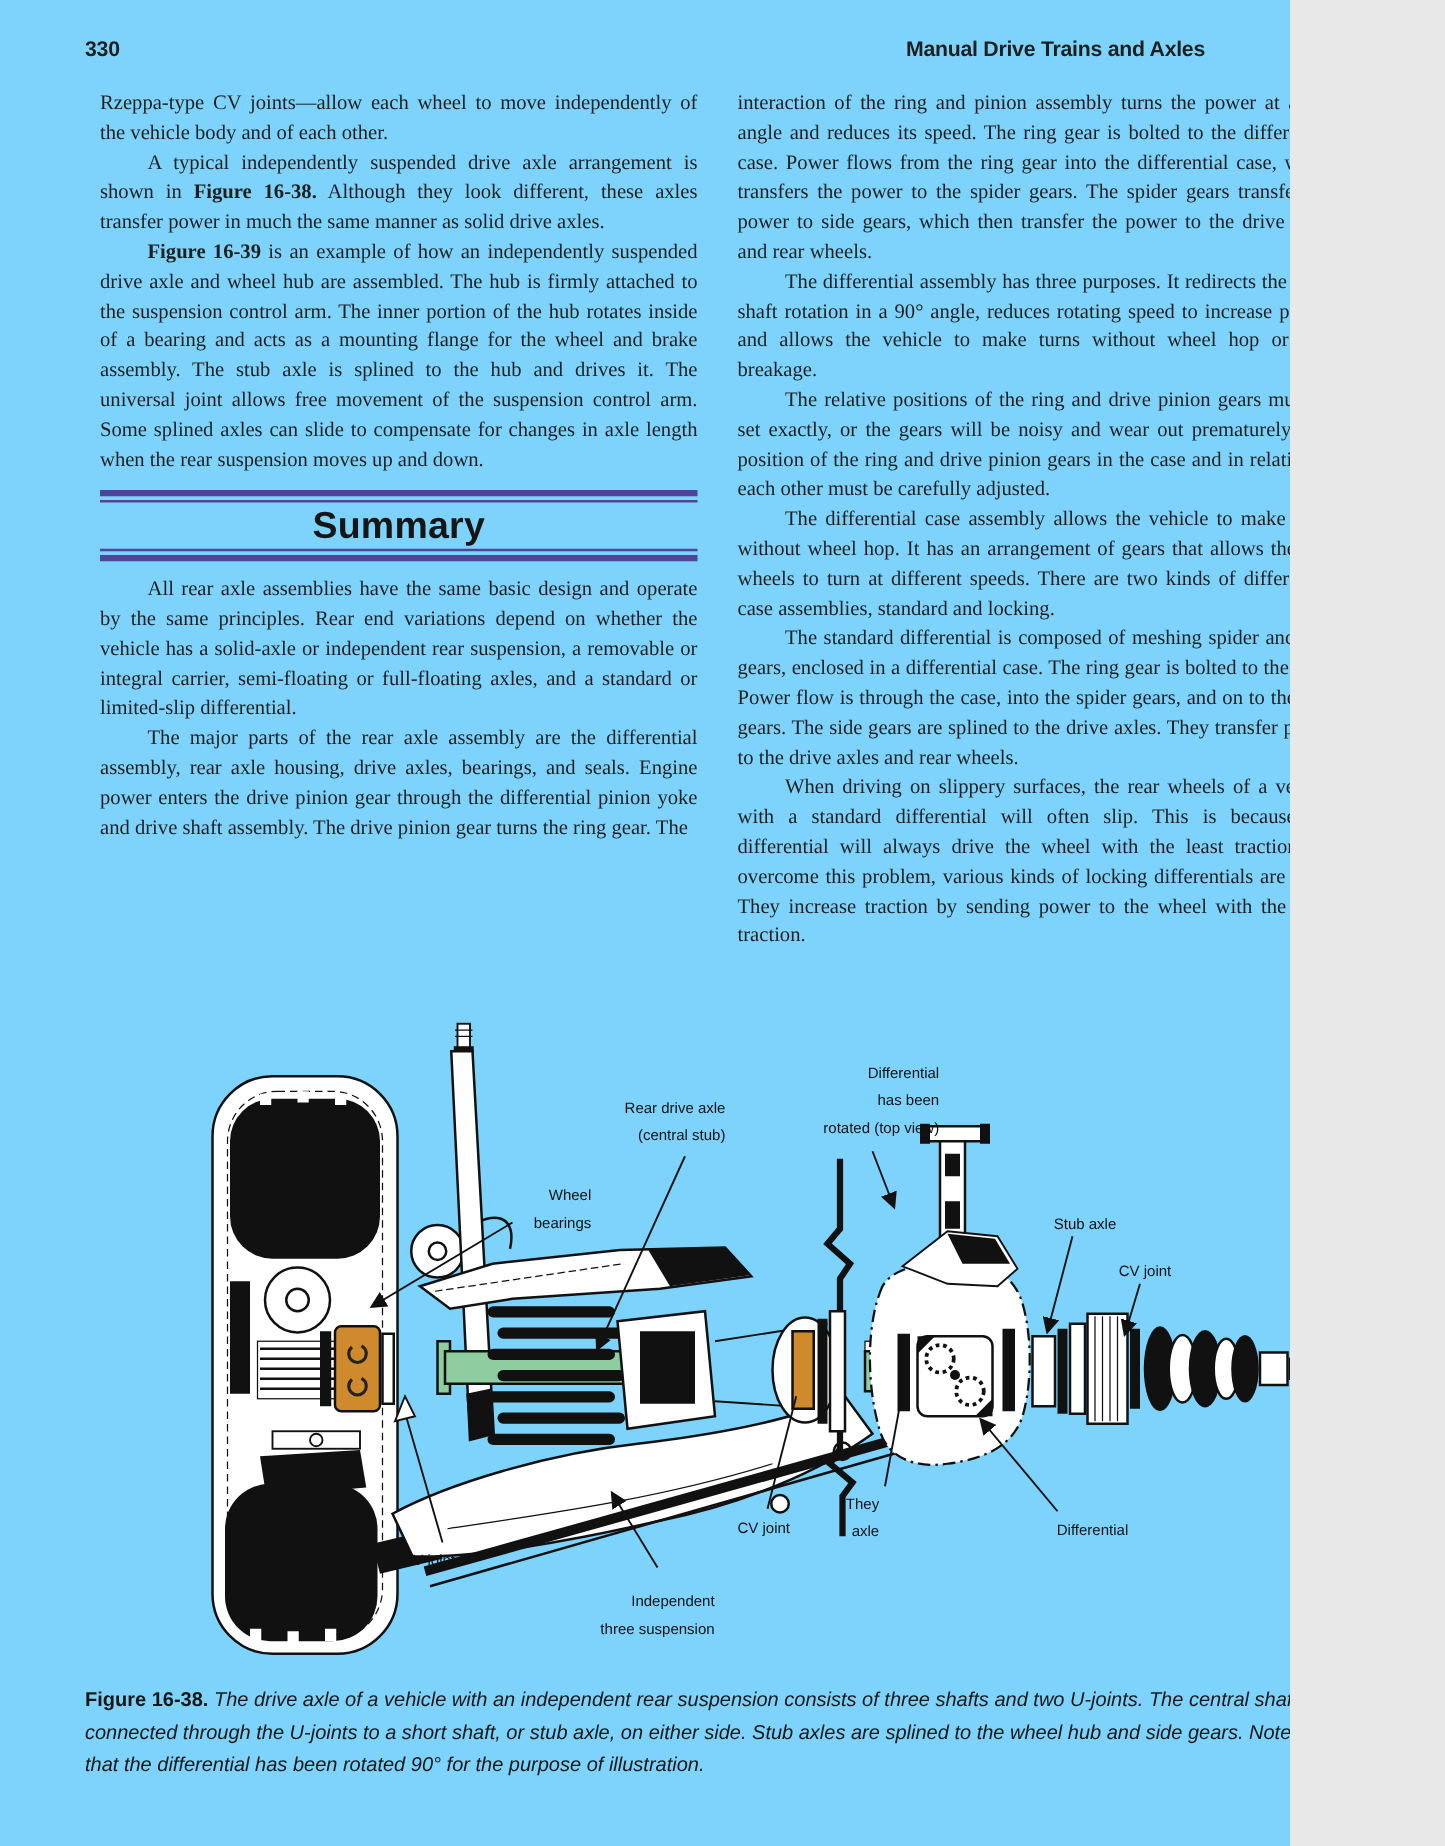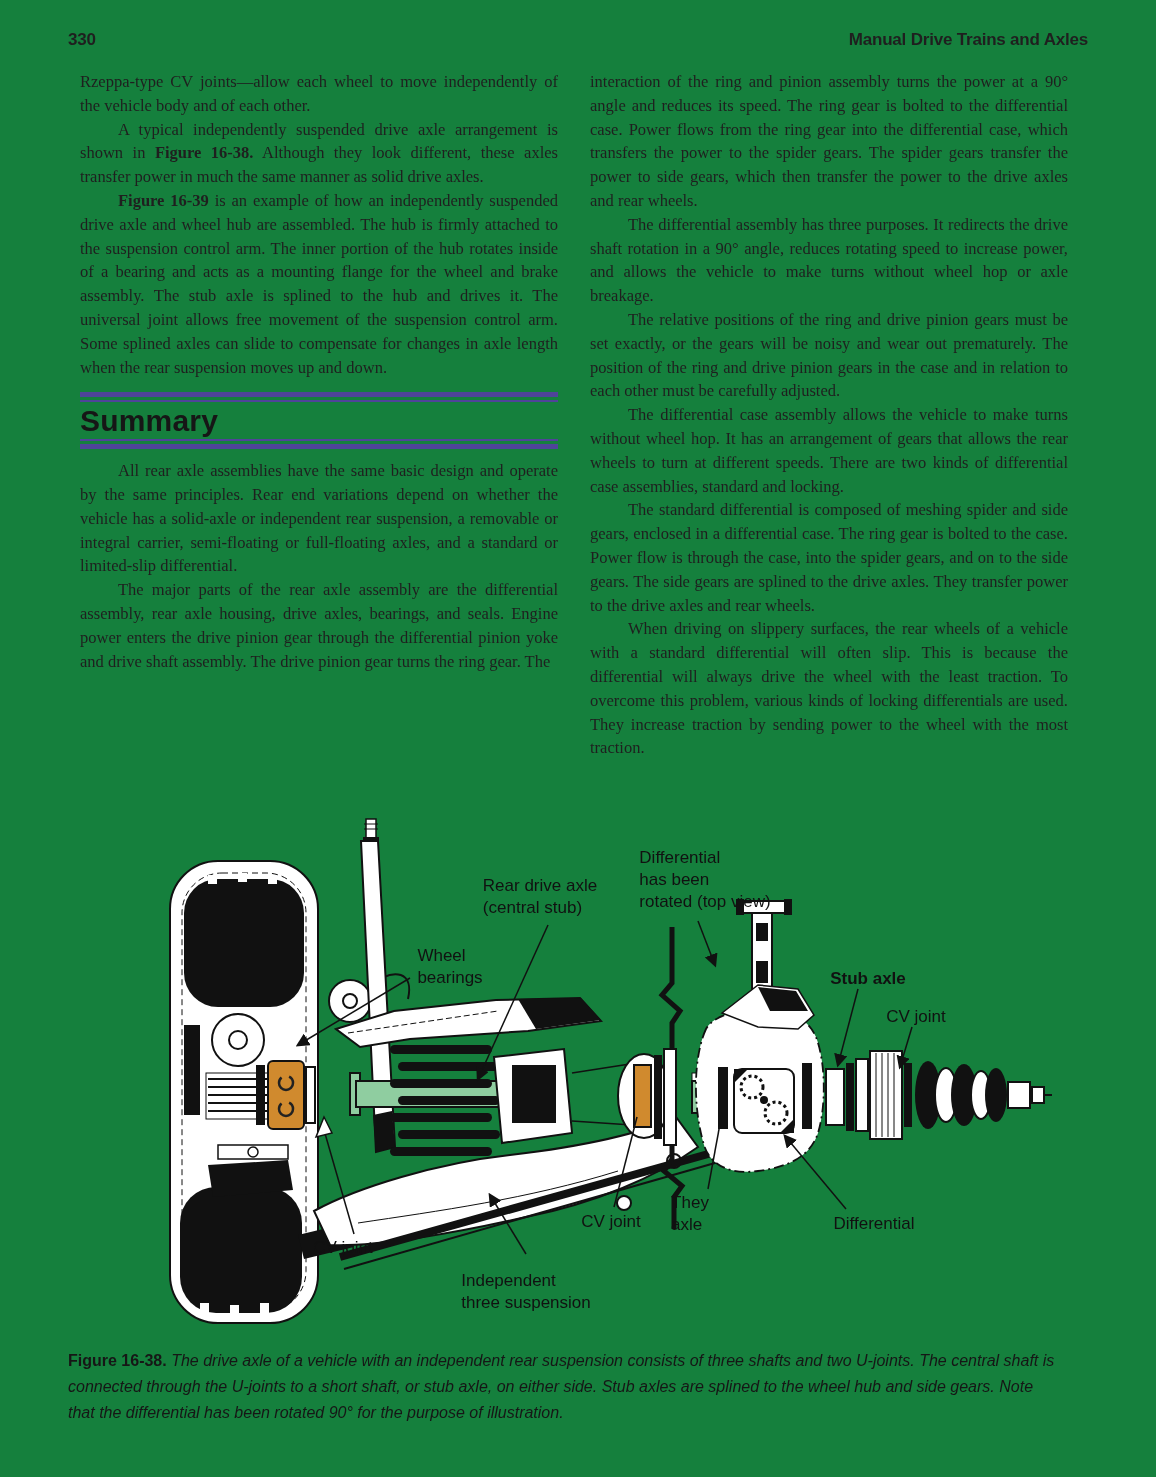--- a/index.html
+++ b/index.html
@@ -1,16 +1,16 @@
 <!DOCTYPE html>
 <html><head>
 <meta charset="utf-8">
 <style>
   html,body{margin:0;padding:0;background:#e8e8e8;}
-  #page{position:relative;width:1156px;height:1477px;background:#15803d;overflow:hidden;
+  #page{position:relative;width:1032px;height:1477px;background:#7dd3fc;overflow:hidden;
         font-family:"Liberation Serif", serif;color:#1f1f1f;}
   
   .running-head{position:absolute;top:30px;left:68px;right:100px;height:24px;
         font-family:"Liberation Sans", sans-serif;font-weight:bold;font-size:17px;letter-spacing:-0.2px;}
   .page-num{position:absolute;left:0;top:0;}
   .head-title{position:absolute;right:-32px;top:0;}
   
   .col{position:absolute;top:70px;width:478px;font-size:16.5px;line-height:23.8px;text-align:justify;margin-left:12px;}
   #col-left{left:68px;height:745px;}
   #col-right{left:578px;height:770px;}
@@ -18,27 +18,27 @@
   .col p.indent{text-indent:38px;}
   .run-bold{font-weight:bold;}
   .run-italic{font-style:italic;}
   
   .summary-block{margin-top:13px;margin-bottom:10px;}
   .rule{background:#4f4499;}
   .rule.thick{height:5px;}
   .rule.thin{height:2px;}
   .rules-top .thick{margin-bottom:3px;}
   .rules-bottom .thin{margin-bottom:3px;}
-  .summary-title{margin:7px 0 6px 0;font-family:"Liberation Sans", sans-serif;
+  .summary-title{margin:7px 0 6px 0;text-align:center;font-family:"Liberation Sans", sans-serif;
         font-weight:bold;font-size:30px;color:#161616;letter-spacing:0.2px;}
   
   #figure{position:absolute;left:58px;top:815px;width:1040px;height:535px;}
   #figure svg{position:absolute;left:0;top:0;}
-  .fig-label{position:absolute;transform:translateX(-50%);text-align:left;white-space:nowrap;
-        font-family:"Liberation Sans", sans-serif;font-size:17px;line-height:22px;color:#111;}
+  .fig-label{position:absolute;transform:translateX(-50%);text-align:right;white-space:nowrap;
+        font-family:"Liberation Sans", sans-serif;font-size:12px;line-height:22px;color:#111;}
   
   #caption{position:absolute;left:68px;top:1348px;width:992px;
         font-family:"Liberation Sans", sans-serif;font-size:16px;line-height:26px;color:#161616;}
   #caption .run-bold{font-weight:bold;font-style:normal;}
   #caption .run-italic{font-style:italic;}
 </style>
 </head>
 <body>
 
 <div id="page">
@@ -246,21 +246,21 @@
     </div>
     <div class="fig-label" style="left:647px;top:32px;">
       <div>Differential</div>
       <div>has been</div>
       <div>rotated (top view)</div>
     </div>
     <div class="fig-label" style="left:392px;top:130px;">
       <div>Wheel</div>
       <div>bearings</div>
     </div>
-    <div class="fig-label" style="left:810px;top:153px;font-weight:bold;">
+    <div class="fig-label" style="left:810px;top:153px;">
       <div>Stub axle</div>
     </div>
     <div class="fig-label" style="left:858px;top:191px;">
       <div>CV joint</div>
     </div>
     <div class="fig-label" style="left:553px;top:396px;">
       <div>CV joint</div>
     </div>
     <div class="fig-label" style="left:632px;top:377px;">
       <div>They</div>

